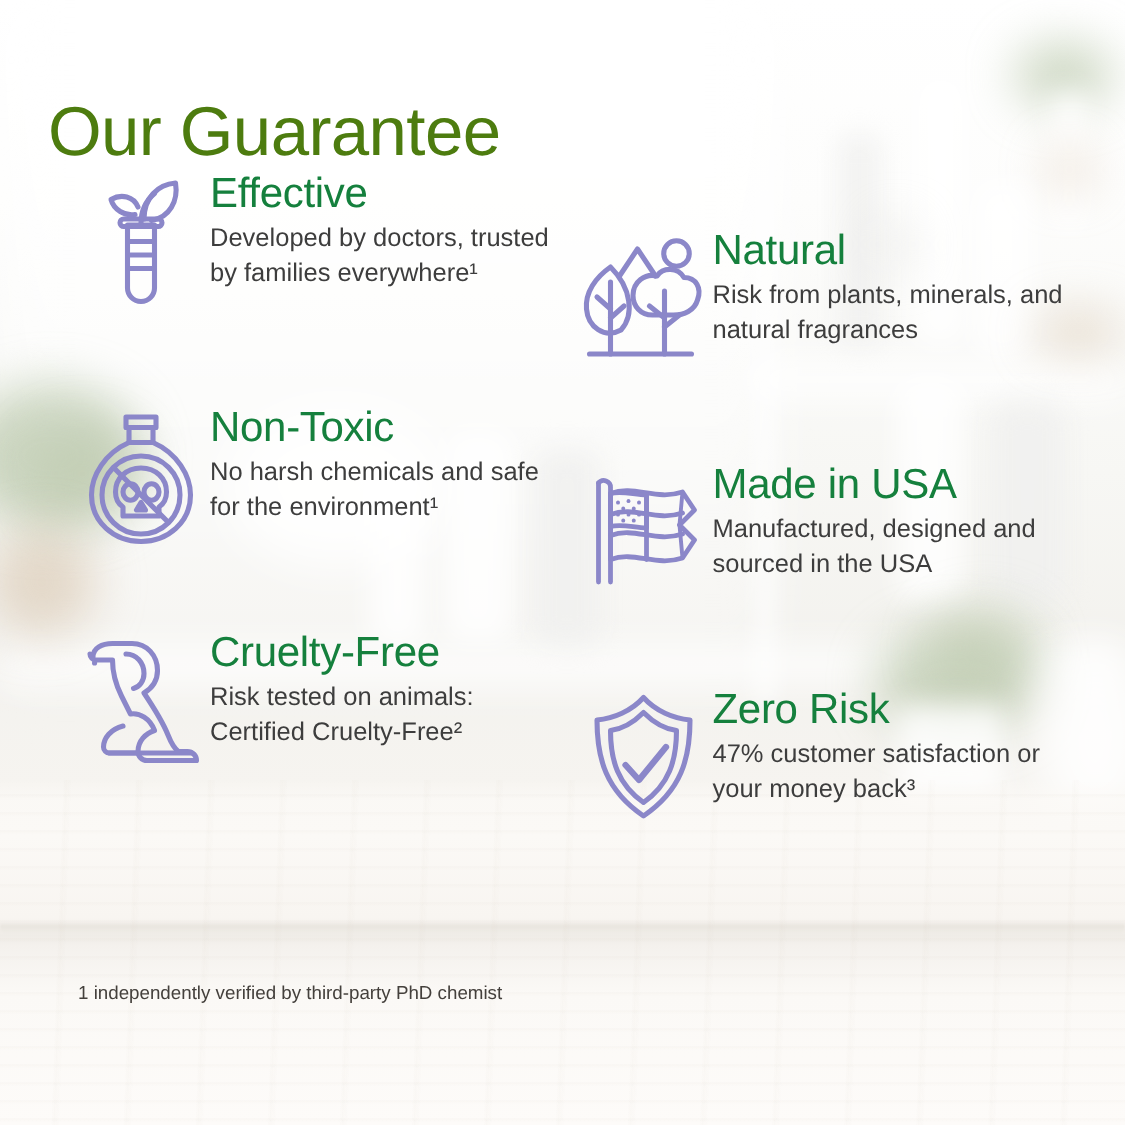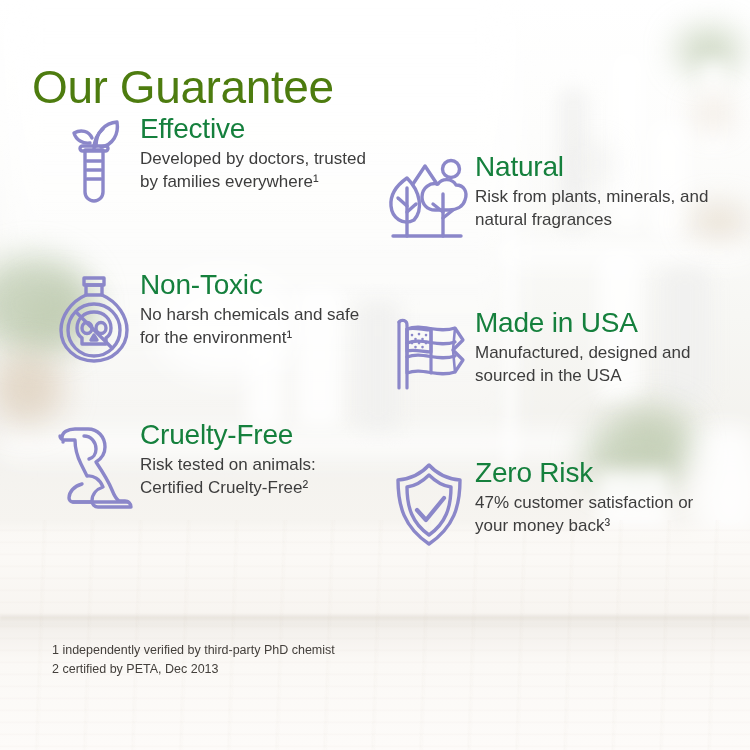--- a/index.html
+++ b/index.html
@@ -187,21 +187,21 @@
   .cell.right .feature-desc { max-width: 252px; }
 
   .footnotes {
     position: absolute;
     left: 52px;
     top: 641px;
     font-size: 12.5px;
     line-height: 1.52;
     color: #44403c;
   }
-  .footnote { white-space: nowrap; }
+  .footnote { white-space: nowrap; margin-top: 12px; }
 </style>
 </head>
 <body>
 
 <div id="page">
 
   <div class="bg-layer">
     <div class="bg-base"></div>
     <div class="bg-window"></div>
     <div class="bg-mullion" style="left:505px;"></div>
@@ -407,17 +407,16 @@
             <h2 class="feature-title">Zero Risk</h2>
             <p class="feature-desc">47% customer satisfaction or your money back³</p>
           </div>
         </div>
       </div>
 
     </div>
 
     <div class="footnotes">
       <div class="footnote">1 independently verified by third-party PhD chemist</div>
-      <div class="footnote">2 certified by PETA, Dec 2013</div>
     </div>
 
   </div>
 </div>
 
 </body></html>

